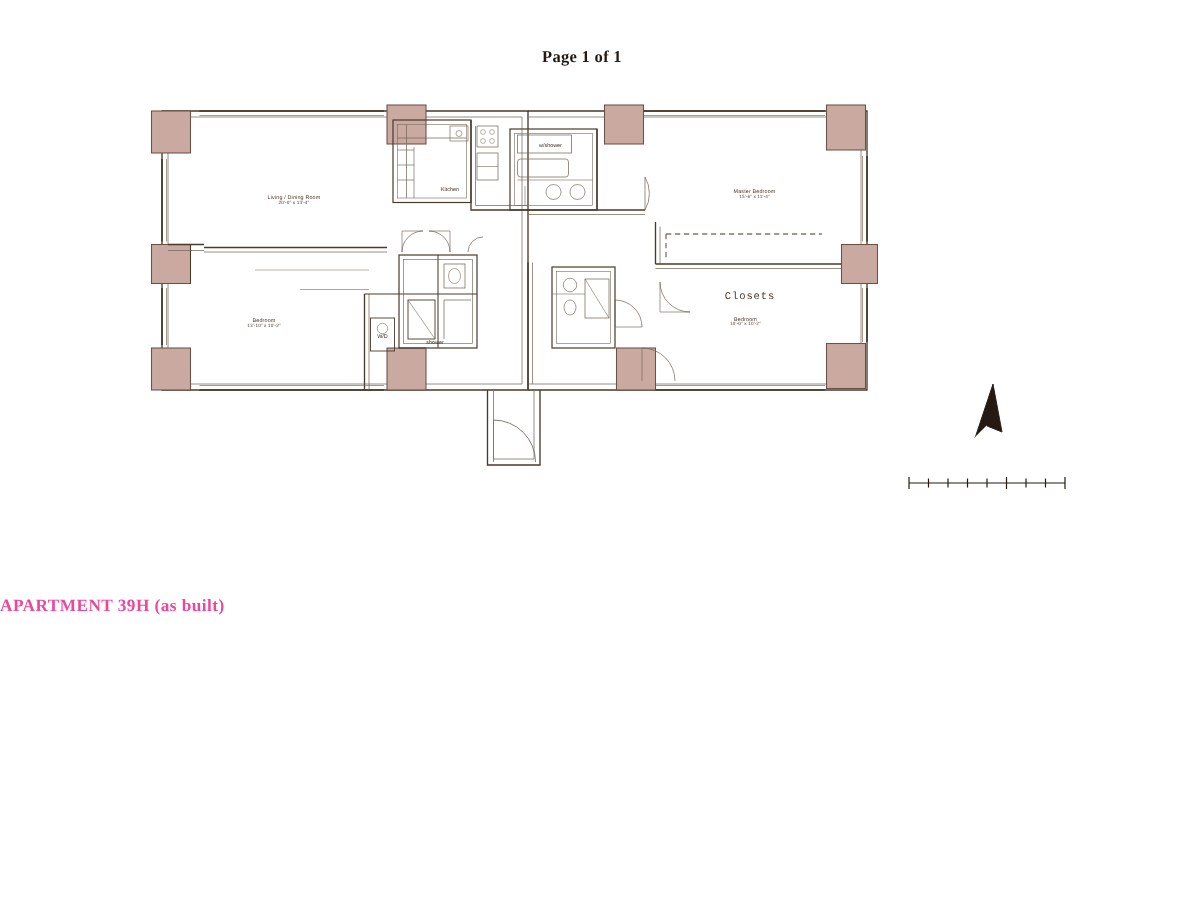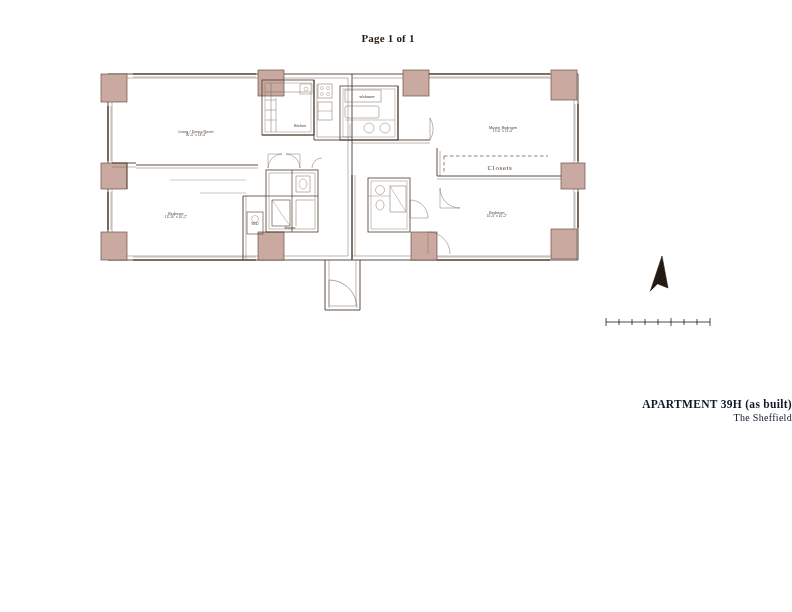--- a/index.html
+++ b/index.html
@@ -31,22 +31,22 @@
     top: 0;
     left: 0;
     width: 792px;
     height: 612px;
   }
   .title-block {
     position: absolute;
     top: 398px;
     left: 0;
     width: 792px;
-    text-align: right;
-    color: #0f172a;
+    text-align: left;
+    color: #ec4899;
   }
   .title-main {
     font-size: 11.5px;
     font-weight: bold;
     letter-spacing: 0.3px;
   }
   .title-sub {
     font-size: 10px;
     margin-top: 2px;
     letter-spacing: 0.3px;
@@ -74,25 +74,26 @@
     position: absolute;
     color: #3d2f23;
     font-family: "Liberation Sans", sans-serif;
     font-size: 3.6px;
     white-space: nowrap;
     transform: translate(-50%, -50%);
   }
   .closet-label {
     position: absolute;
     color: #4a3a2c;
-    font-family: Liberation Serif, serif;
+    font-family: Liberation Mono, monospace;
     font-size: 7px;
     letter-spacing: 0.6px;
     white-space: nowrap;
     transform: translate(-50%, -50%);
+    margin-top: 30px;
   }
 </style>
 </head>
 <body>
 
 <div class="page-header">Page 1 of 1</div>
 
 <svg id="floorplan-canvas" viewBox="0 0 792 612" xmlns="http://www.w3.org/2000/svg">
   <g fill="none" stroke="#4a3a2c" stroke-width="0.9">
 
@@ -292,14 +293,13 @@
 
 <div class="tag-label" style="left:300px; top:126px;">Kitchen</div>
 <div class="tag-label" style="left:367px; top:97px;">w/shower</div>
 <div class="tag-label" style="left:255px; top:224px;">W/D</div>
 <div class="tag-label" style="left:290px; top:228px;">shower</div>
 
 <div class="closet-label" style="left:500px; top:168px;">Closets</div>
 
 <div class="title-block">
   <div class="title-main">APARTMENT 39H (as built)</div>
-  <div class="title-sub">The Sheffield</div>
 </div>
 
 </body></html>

